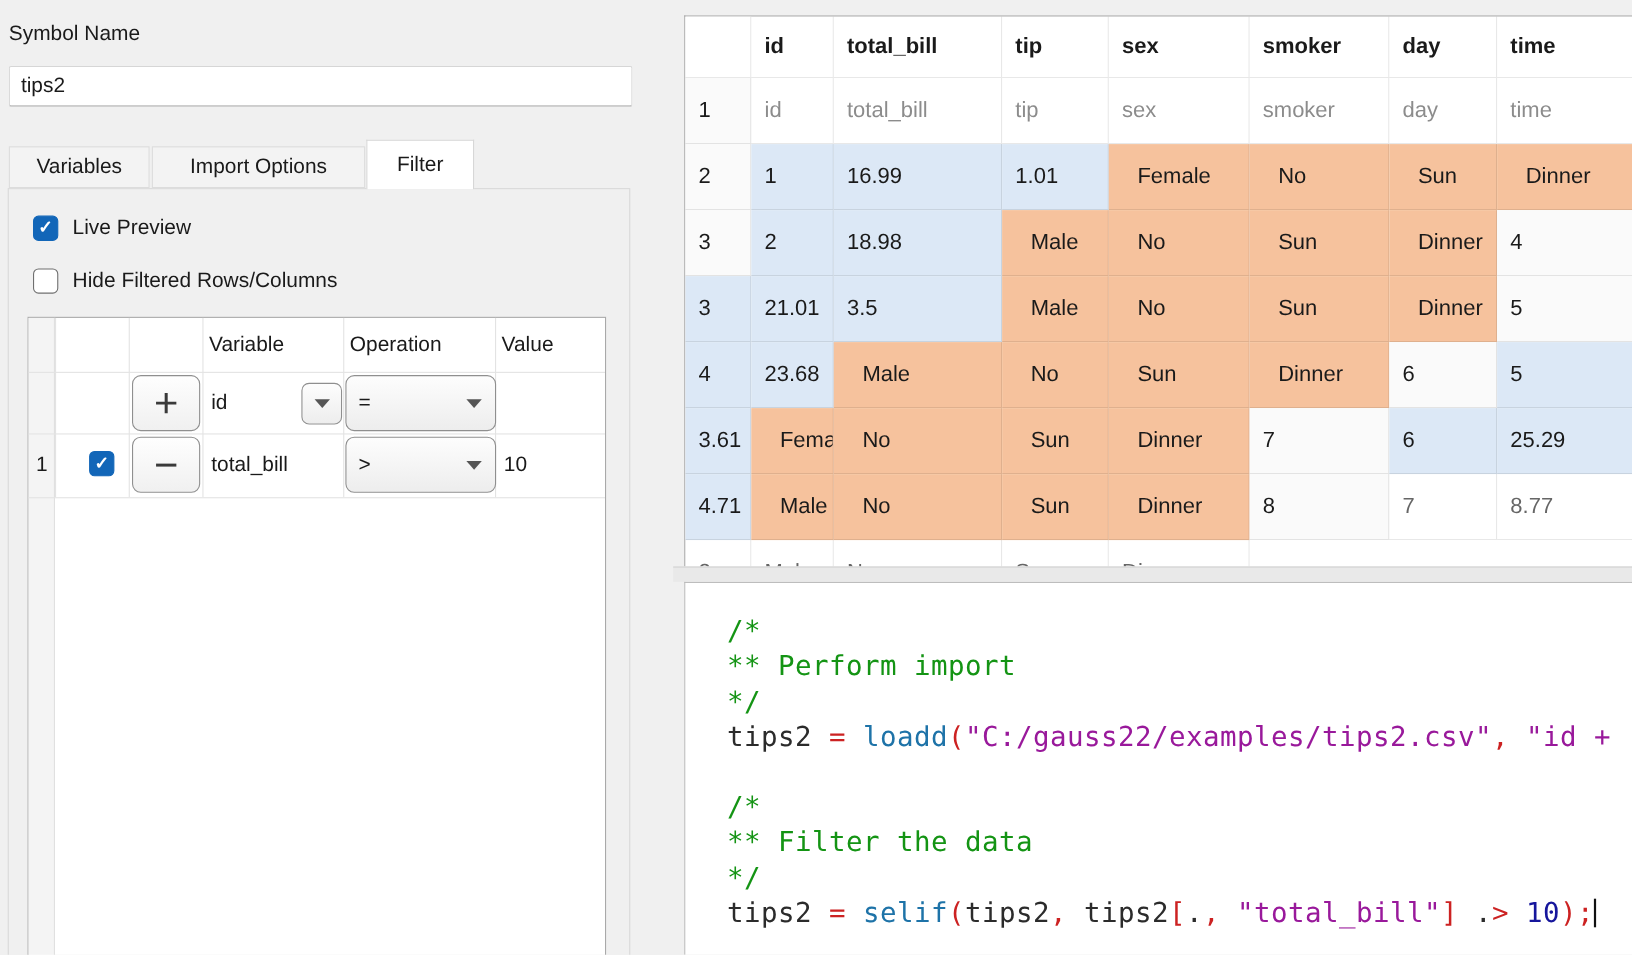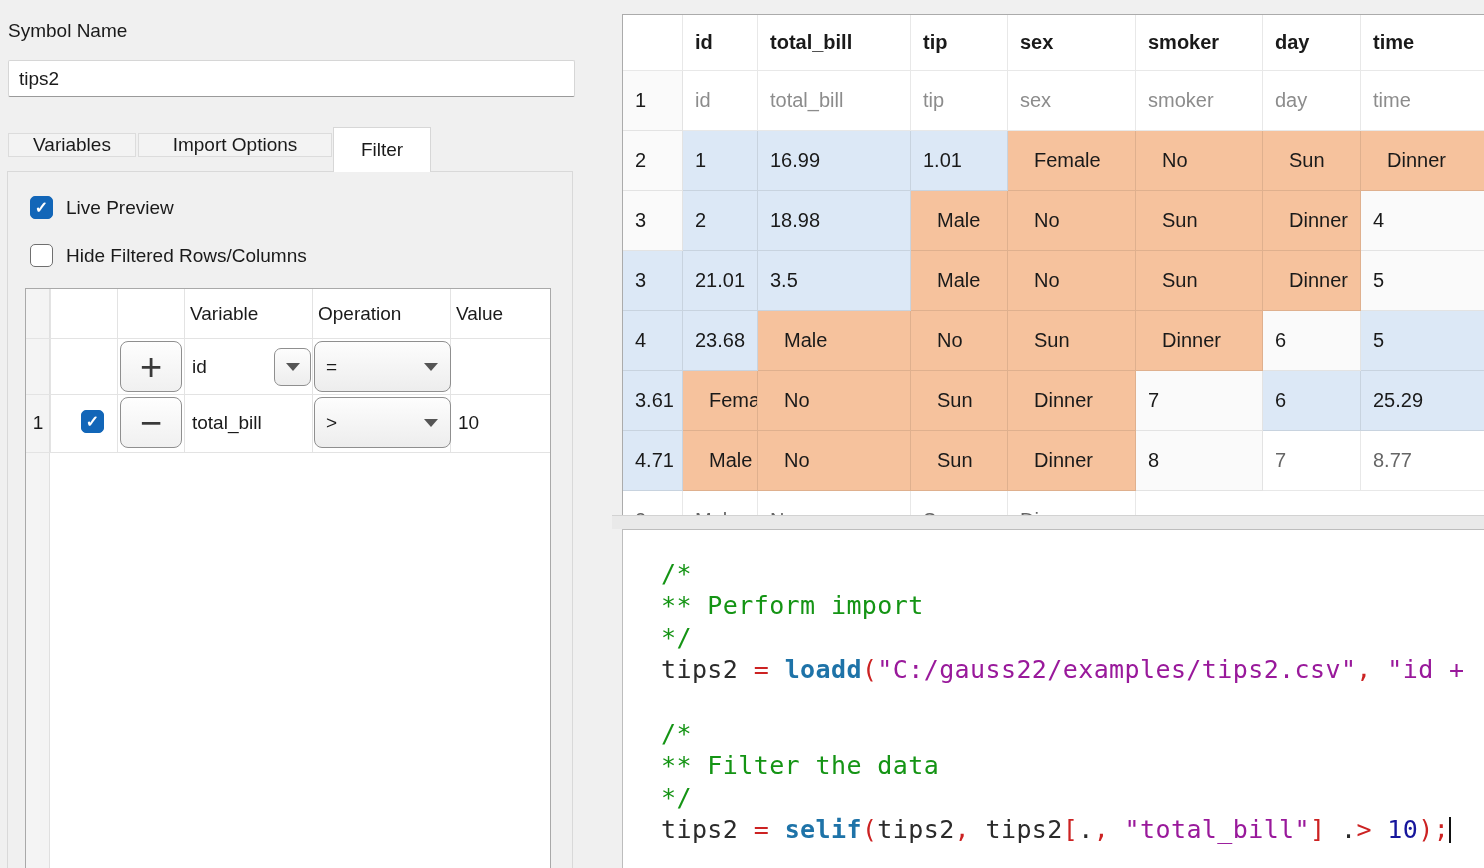--- a/index.html
+++ b/index.html
@@ -13,21 +13,21 @@
 
   
   .symbol-label { position:absolute; left:8px; top:20px; font-size:19px; }
   .symbol-input {
     position:absolute; left:8px; top:60px; width:567px; height:37px;
     background:#fff; border:1px solid #d6d6d6; border-bottom-color:#9a9a9a;
     font-family:"Liberation Sans", sans-serif; font-size:19px; color:#1a1a1a;
     padding-left:10px; border-radius:2px; outline:none;
   }
 
-  .tab { position:absolute; top:133px; height:24px; background:#f3f3f3;
+  .tab { position:absolute; top:133px; height:38px; background:#f3f3f3;
     border:1px solid #dcdcdc; display:flex; align-items:center; justify-content:center;
     font-size:19px; cursor:default; z-index:2; }
   .tab.active { top:127px; height:45px; background:#fff; border-color:#d7d7d7;
     border-bottom:none; z-index:3; }
   .tab-variables { left:8px; width:128px; }
   .tab-import   { left:138px; width:194px; }
   .tab-filter   { left:333px; width:98px; }
 
   .tab-content-panel { position:absolute; left:7px; top:171px; width:566px; height:720px;
     border:1px solid #d9d9d9; z-index:1; }
@@ -88,21 +88,21 @@
   .splitter { position:absolute; left:612px; top:515px; right:0; height:14px;
     background:#e9e9e9; border-top:1px solid #d2d2d2; }
   .code-panel { position:absolute; left:622px; top:529px; right:0; bottom:0;
     background:#fff; border-left:1px solid #bdbdbd; border-top:1px solid #bdbdbd;
     padding:28px 0 0 38px; overflow:hidden;
     font-family:"DejaVu Sans Mono", monospace; font-size:25px; letter-spacing:0.4px; }
   .code-line { height:32px; line-height:32px; white-space:pre; }
   .tk.cm  { color:var(--code-comment); }
   .tk.id  { color:var(--code-ident); }
   .tk.op  { color:var(--code-op); }
-  .tk.kw  { color:var(--code-keyword); font-weight:bold; }
+  .tk.kw  { color:var(--code-keyword); font-weight:normal; }
   .tk.str { color:var(--code-string); }
   .tk.num { color:var(--code-number); }
   .tk.cursor { display:inline-block; width:2px; height:26px; background:#111; vertical-align:-5px; }
 </style>
 </head>
 <body>
 
 <div class="symbol-label">Symbol Name</div>
 <input class="symbol-input" type="text" value="tips2" style="">
 

